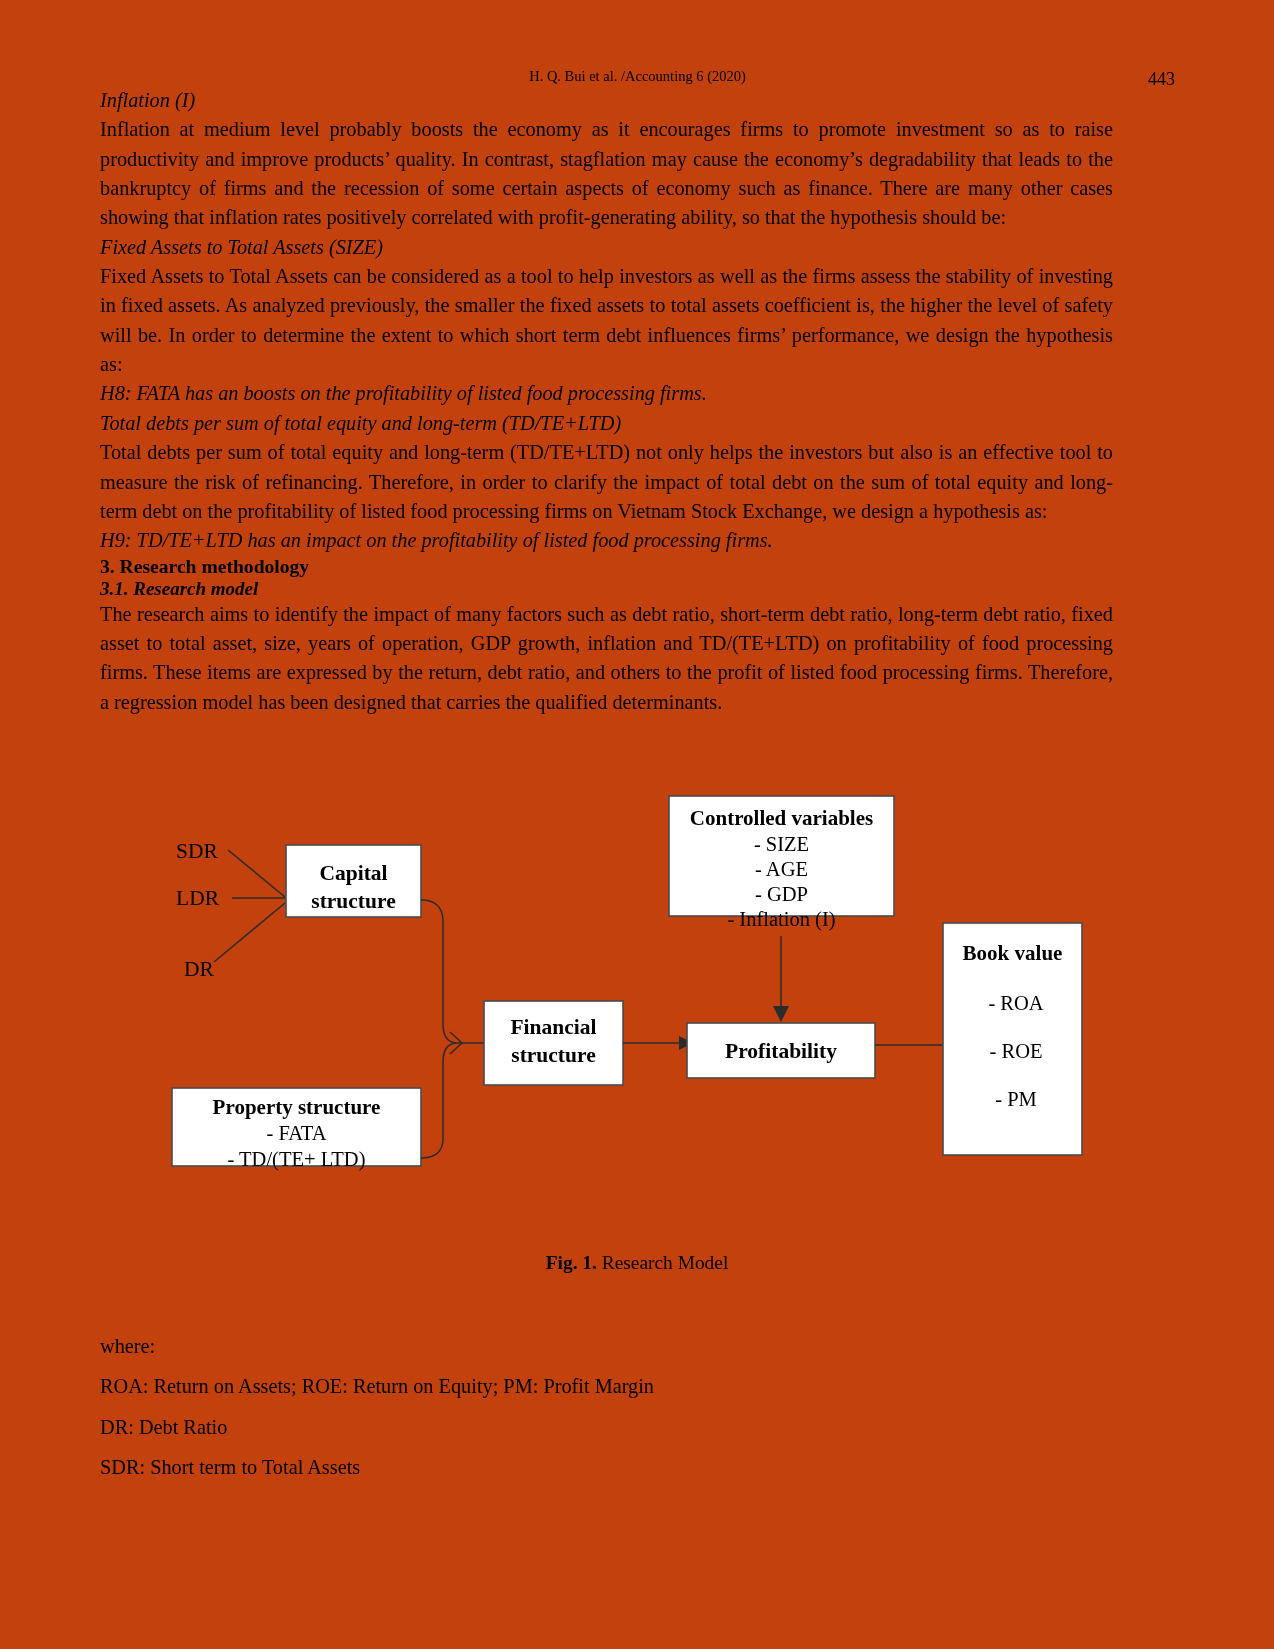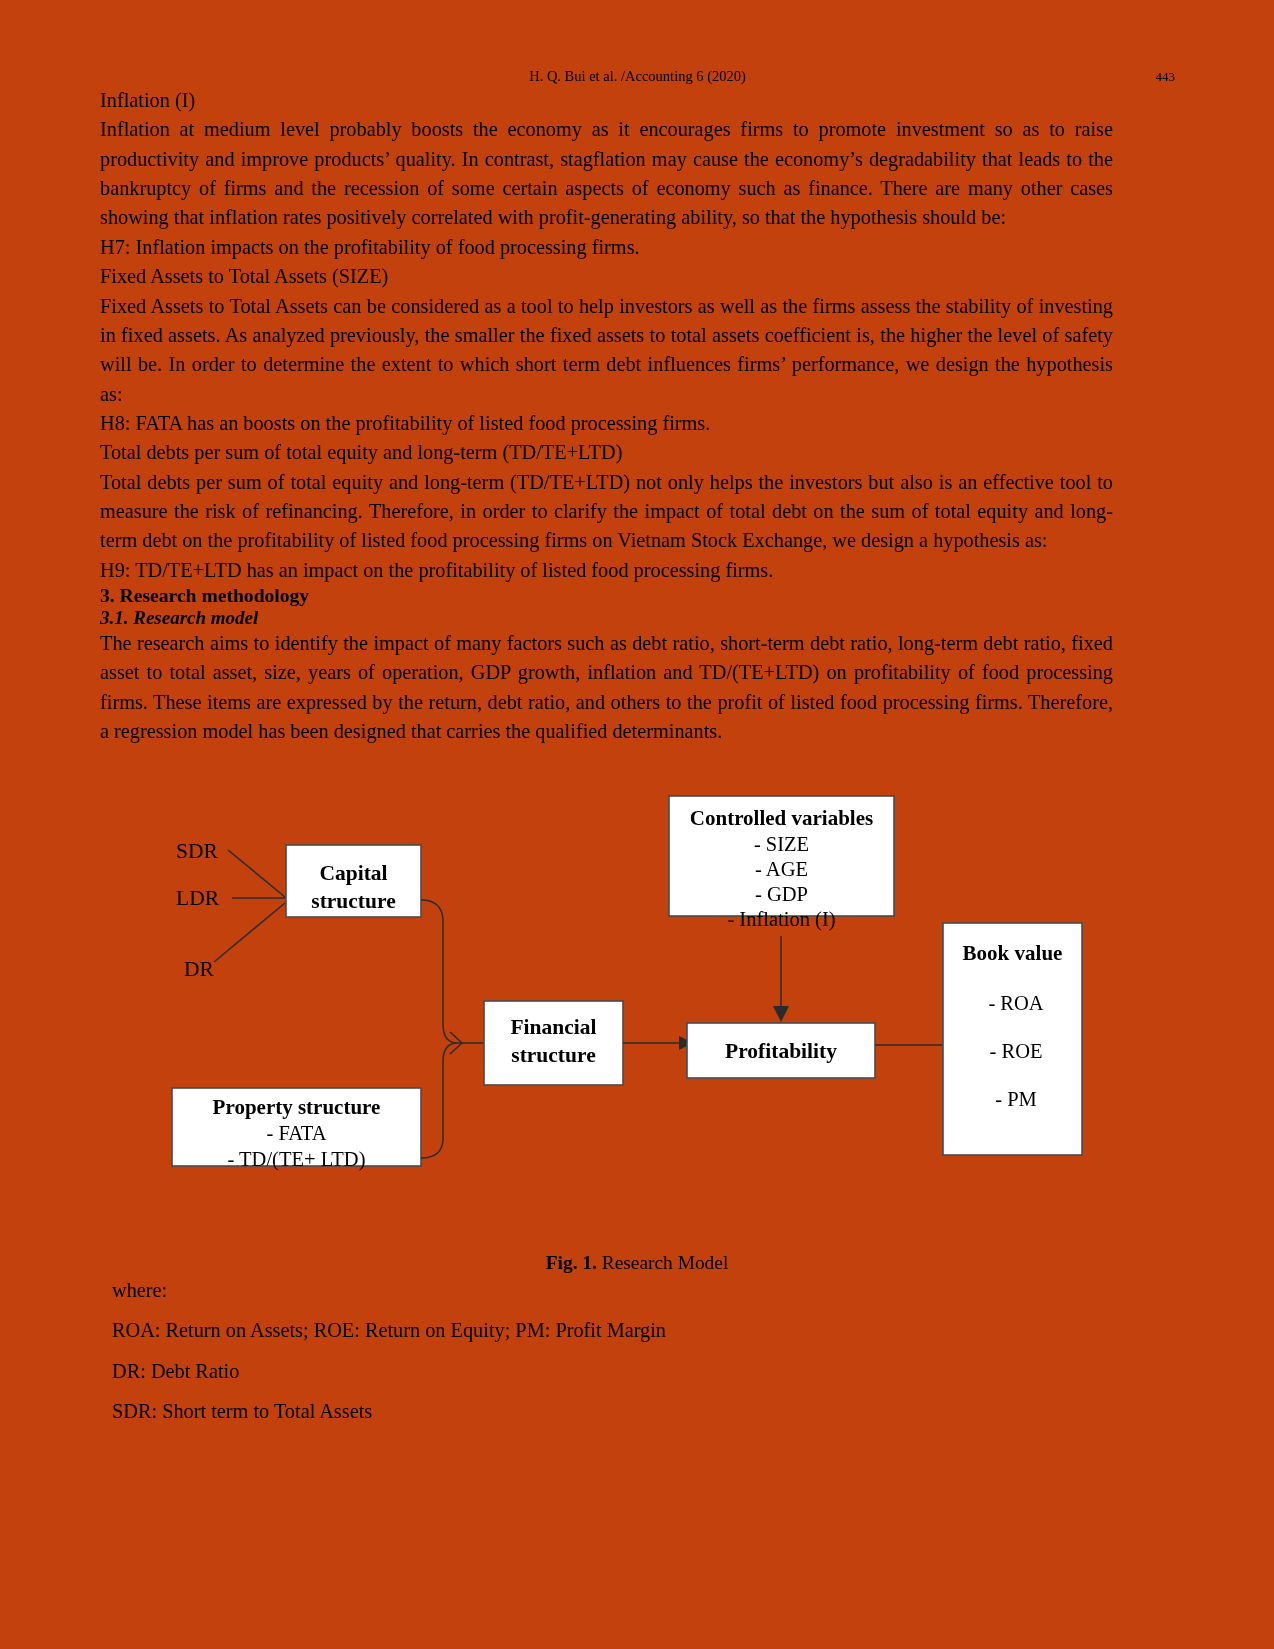--- a/index.html
+++ b/index.html
@@ -31,21 +31,21 @@
   }
   .runhead .rh-center {
     position: absolute;
     left: 0; right: 0;
     text-align: center;
   }
   .runhead .rh-page {
     position: absolute;
     right: 0;
     top: 1px;
-    font-size: 13px;
+    font-size: 18px;
     margin-left: 42px;
   }
 
   
   .col {
     position: absolute;
     left: 100px;
     top: 86px;
     width: 1013px;
   }
@@ -54,20 +54,21 @@
     margin: 0 0 0 0;
     font-size: 20.3px;
     line-height: 1.445;
     text-align: justify;
     text-justify: inter-word;
   }
   .sp-after-22 { margin-bottom: 22px; }
   .sp-after-26 { margin-bottom: 26px; }
 
   .it {
+    font-style: italic;
     font-size: 20.3px;
     line-height: 1.45;
     margin: 0;
   }
   .bold-head {
     font-weight: bold;
     font-size: 19.6px;
     margin: 0;
   }
   .bold-it-head {
@@ -94,23 +95,22 @@
     width: 1274px;
     text-align: center;
     font-size: 19.4px;
   }
   .fig-caption b { font-weight: bold; }
 
   
   .wherelist {
     position: absolute;
     left: 100px;
-    top: 1280px;
+    top: 1336px;
     width: 1013px;
-    margin-left: 12px;
   }
   .wherelist div {
     font-size: 20.3px;
     line-height: 1.0;
     margin-bottom: 20px;
   }
 
   
   text.nb {
     font-family: "Liberation Serif", "DejaVu Serif", serif;
@@ -141,21 +141,20 @@
     <span class="rh-center">H. Q. Bui et al. /Accounting 6 (2020)</span>
     <span class="rh-page">443</span>
   </div>
 
   <div class="col">
 
     <p class="it sp-after-26">Inflation (I)</p>
 
     <p class="para sp-after-26">Inflation at medium level probably boosts the economy as it encourages firms to promote investment so as to raise productivity and improve products’ quality. In contrast, stagflation may cause the economy’s degradability that leads to the bankruptcy of firms and the recession of some certain aspects of economy such as finance. There are many other cases showing that inflation rates positively correlated with profit-generating ability, so that the hypothesis should be:</p>
 
-    <p class="it sp-after-26">H7: Inflation impacts on the profitability of food processing firms.</p>
 
     <p class="it sp-after-26">Fixed Assets to Total Assets (SIZE)</p>
 
     <p class="para sp-after-26">Fixed Assets to Total Assets can be considered as a tool to help investors as well as the firms assess the stability of investing in fixed assets. As analyzed previously, the smaller the fixed assets to total assets coefficient is, the higher the level of safety will be. In order to determine the extent to which short term debt influences firms’ performance, we design the hypothesis as:</p>
 
     <p class="it sp-after-26">H8: FATA has an boosts on the profitability of listed food processing firms.</p>
 
     <p class="it sp-after-26">Total debts per sum of total equity and long-term (TD/TE+LTD)</p>
 
     <p class="para sp-after-26">Total debts per sum of total equity and long-term (TD/TE+LTD) not only helps the investors but also is an effective tool to measure the risk of refinancing. Therefore, in order to clarify the impact of total debt on the sum of total equity and long-term debt on the profitability of listed food processing firms on Vietnam Stock Exchange, we design a hypothesis as:</p>

